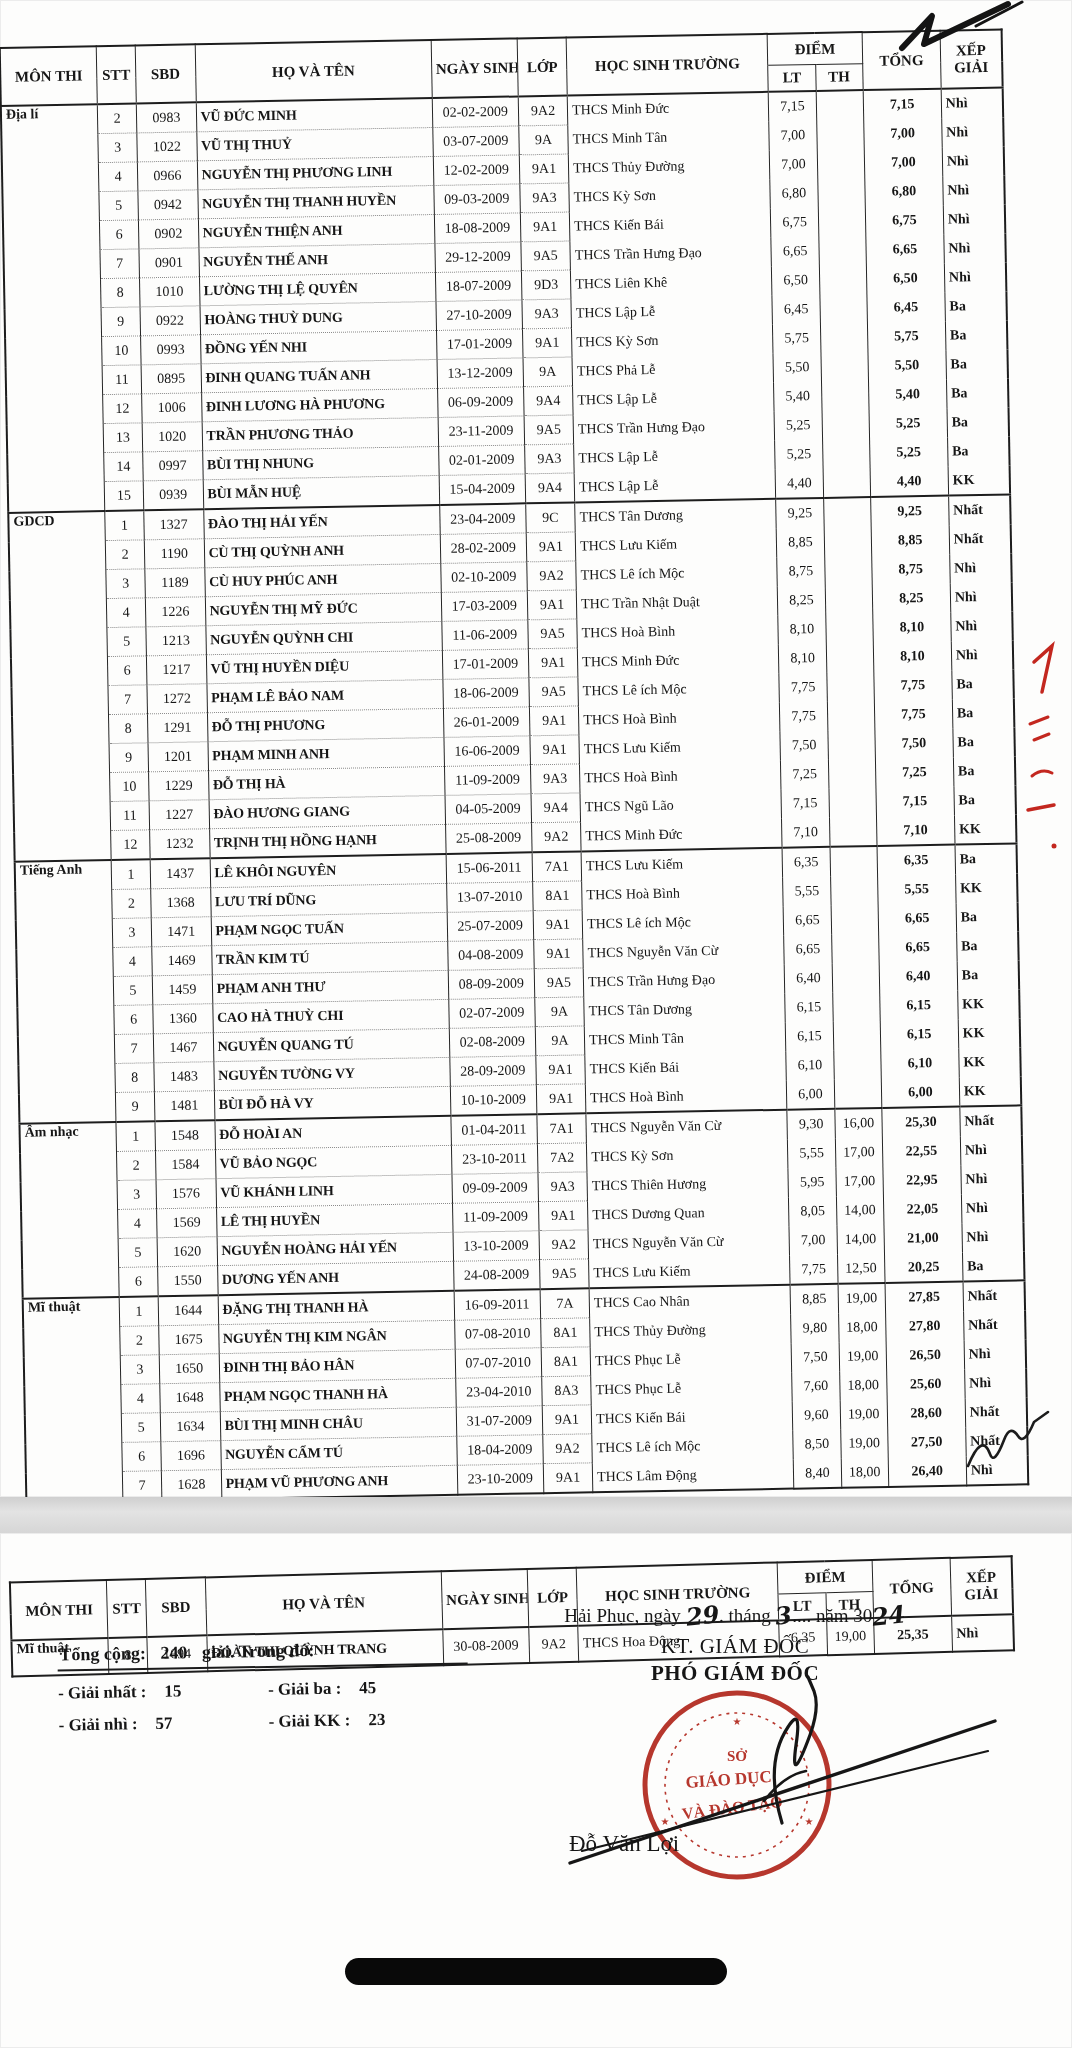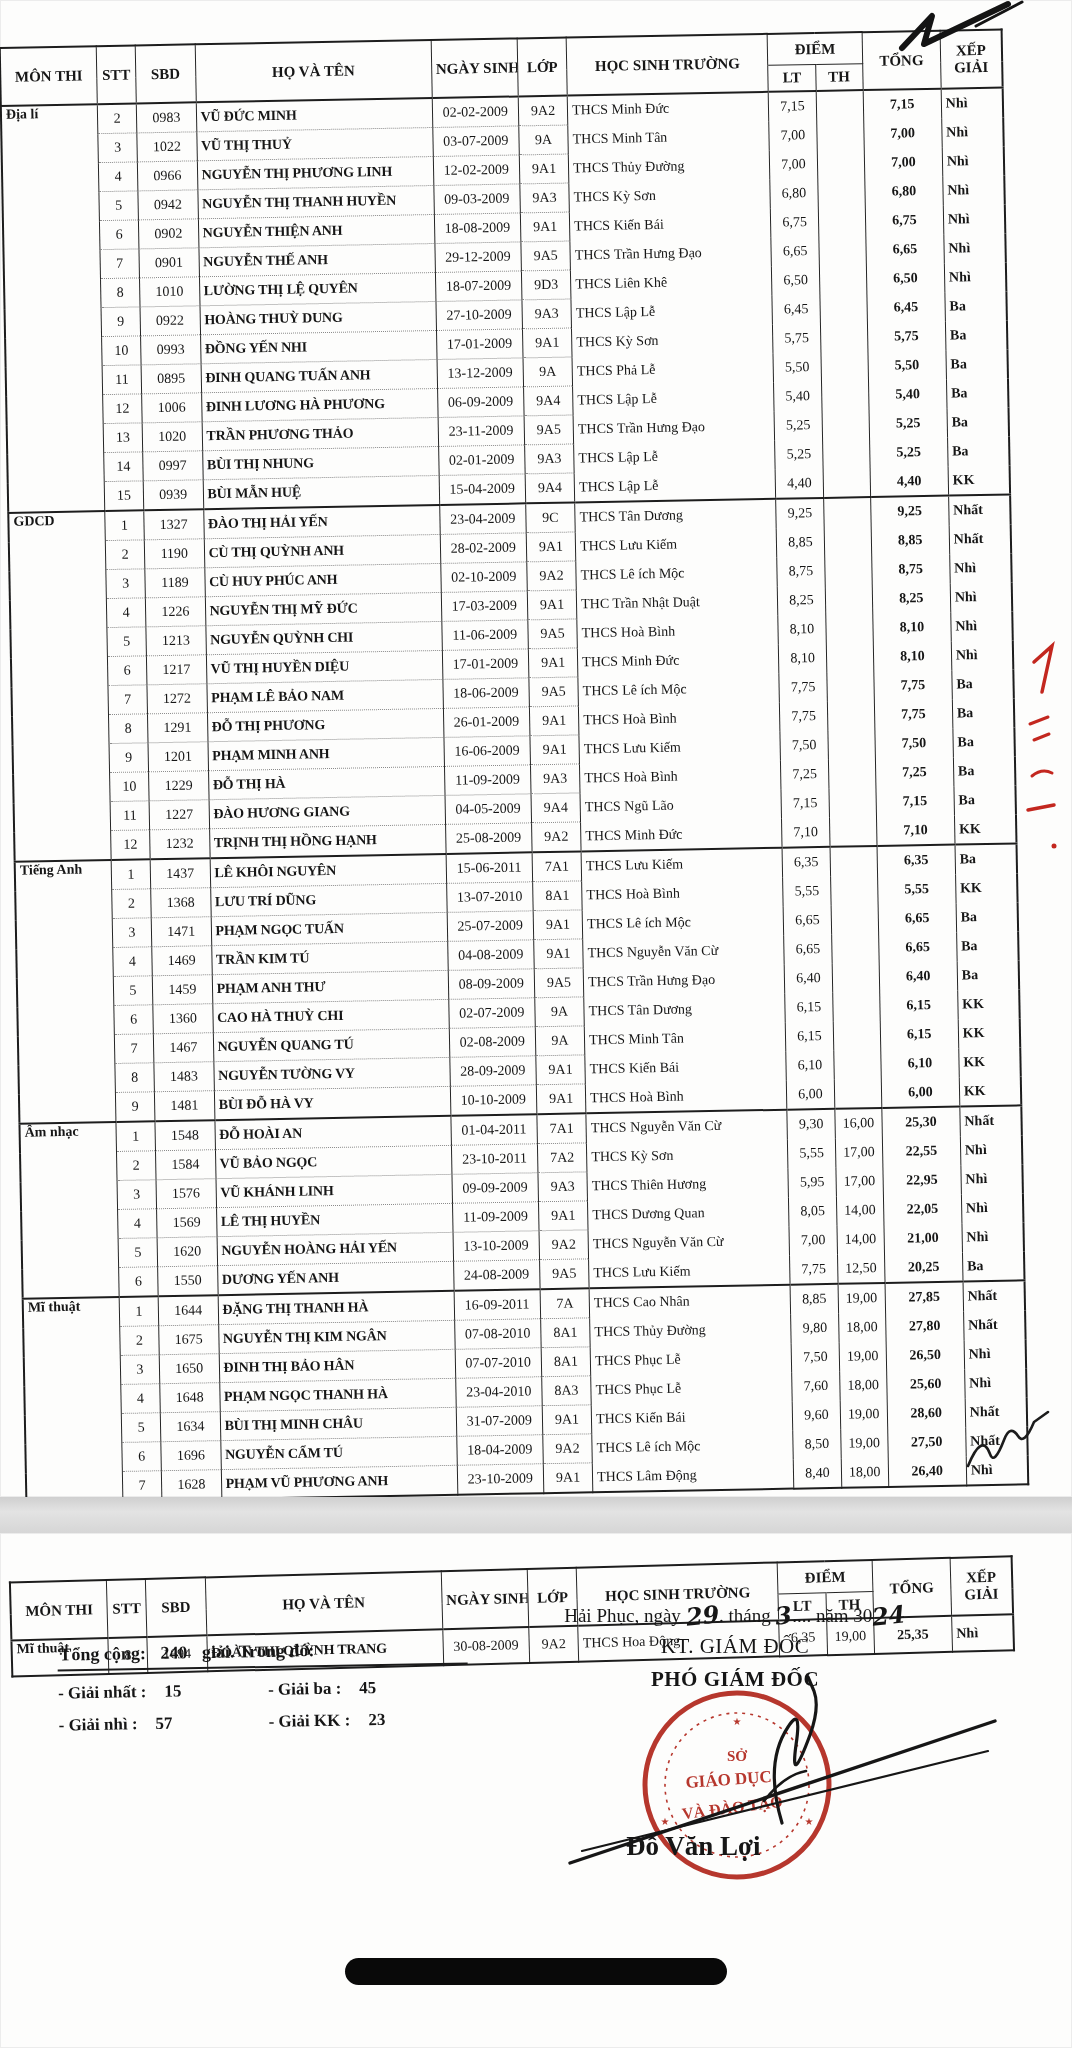--- a/index.html
+++ b/index.html
@@ -43,22 +43,22 @@
   .summary .tot{font-weight:bold;font-size:18px;border-bottom:2px solid #1b1b1b;padding:0 14px 4px 2px;}
   .summary .tot .v{padding:0 10px;}
   .summary .grid{margin-top:12px;display:grid;grid-template-columns:210px 200px;row-gap:12px;
                  font-weight:bold;font-size:17px;}
   .summary .grid .cell span.v{display:inline-block;min-width:44px;text-align:left;padding-left:18px;}
   .signoff{position:absolute;top:66px;left:430px;width:610px;text-align:center;}
   .place-line{font-size:19px;white-space:nowrap;}
   .hand{font-family:"DejaVu Serif",serif;font-style:italic;font-weight:bold;font-size:24px;
         display:inline-block;transform:rotate(-6deg);position:relative;top:2px;}
   .title1{font-weight:normal;font-size:21px;margin-top:6px;letter-spacing:.5px;}
-  .title2{font-weight:bold;font-size:21px;margin-top:8px;letter-spacing:.5px;}
-  .signer{position:absolute;top:298px;left:626px;font-weight:bold;font-size:27px;white-space:nowrap;}
+  .title2{font-weight:bold;font-size:21px;margin-top:2px;letter-spacing:.5px;}
+  .signer{position:absolute;top:298px;left:569px;font-weight:normal;font-size:23px;white-space:nowrap;}
   .stamp{position:absolute;top:152px;left:637px;width:200px;height:200px;opacity:.92;}
 
   .home-pill{position:absolute;top:425px;left:345px;width:382px;height:27px;border-radius:14px;background:#090909;}
 </style>
 </head>
 <body>
 
 <div class="screen">
 
   <div class="page page1">

